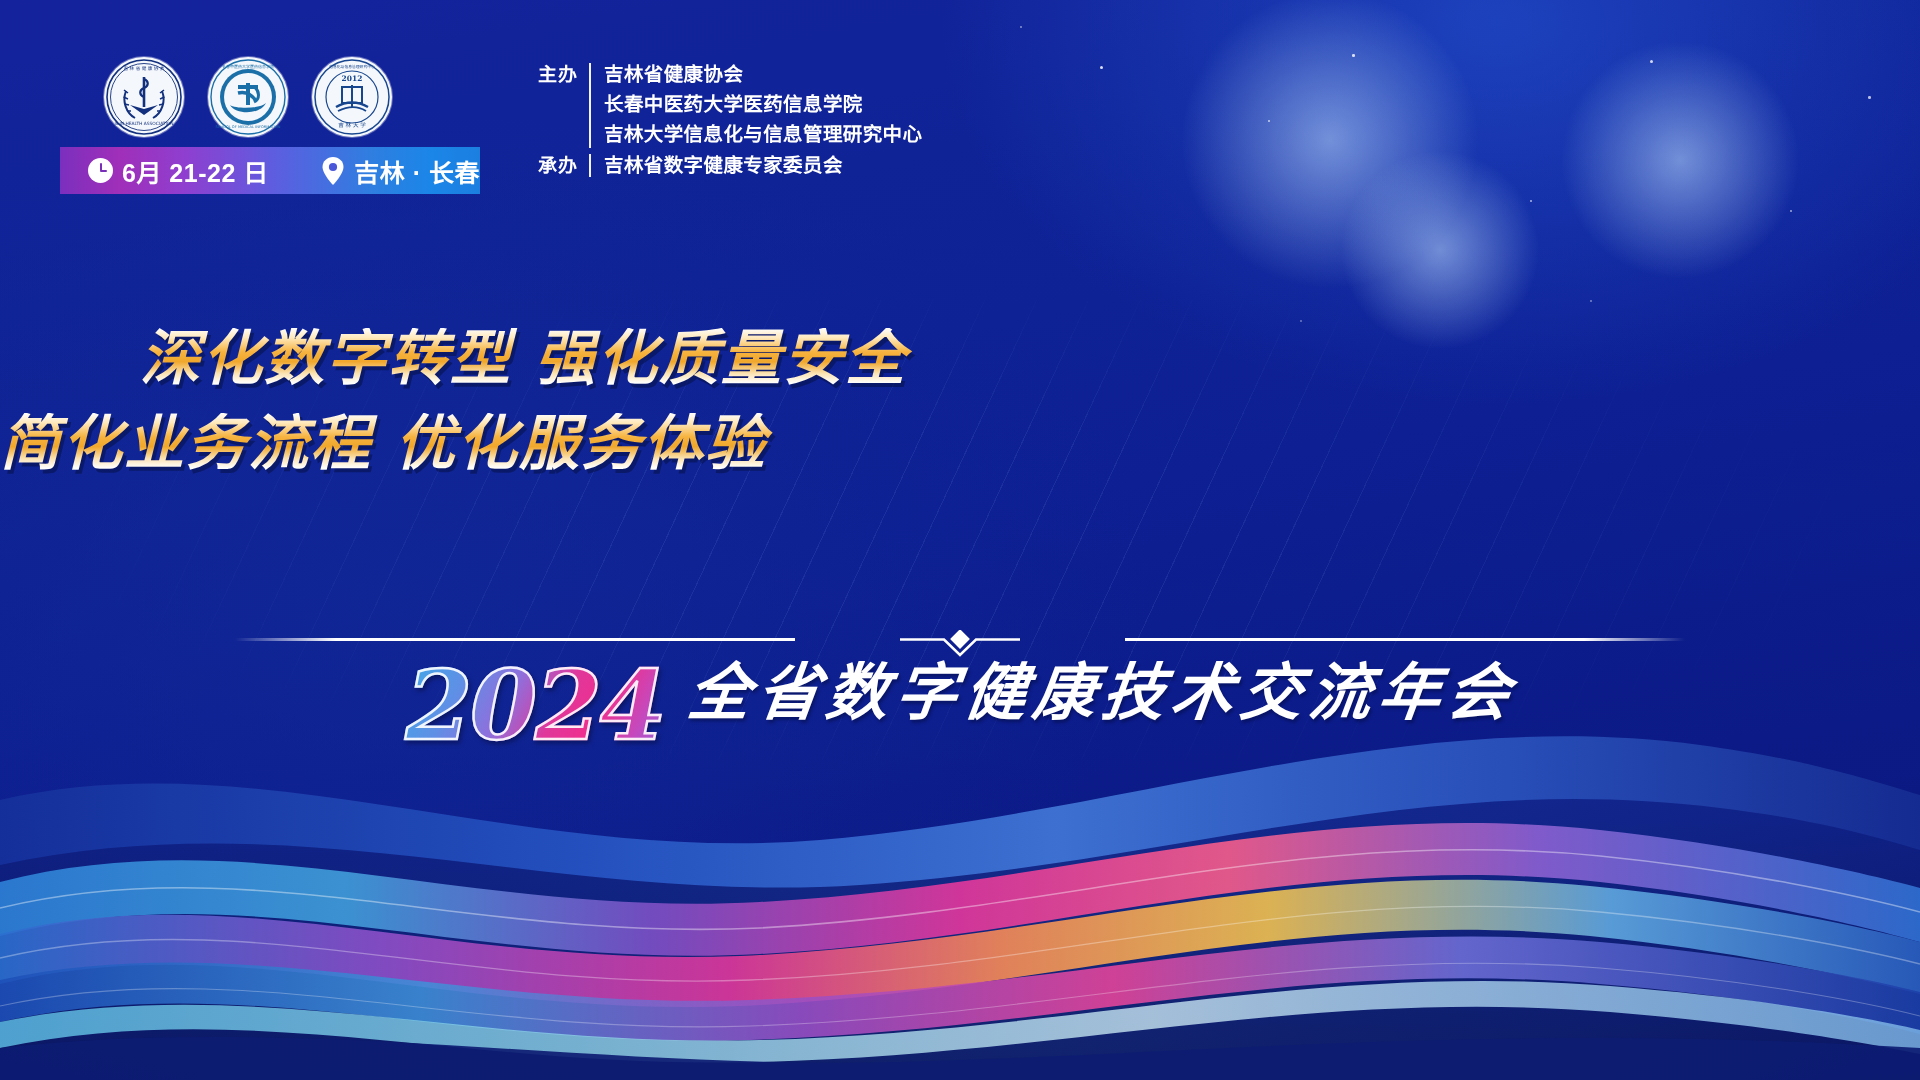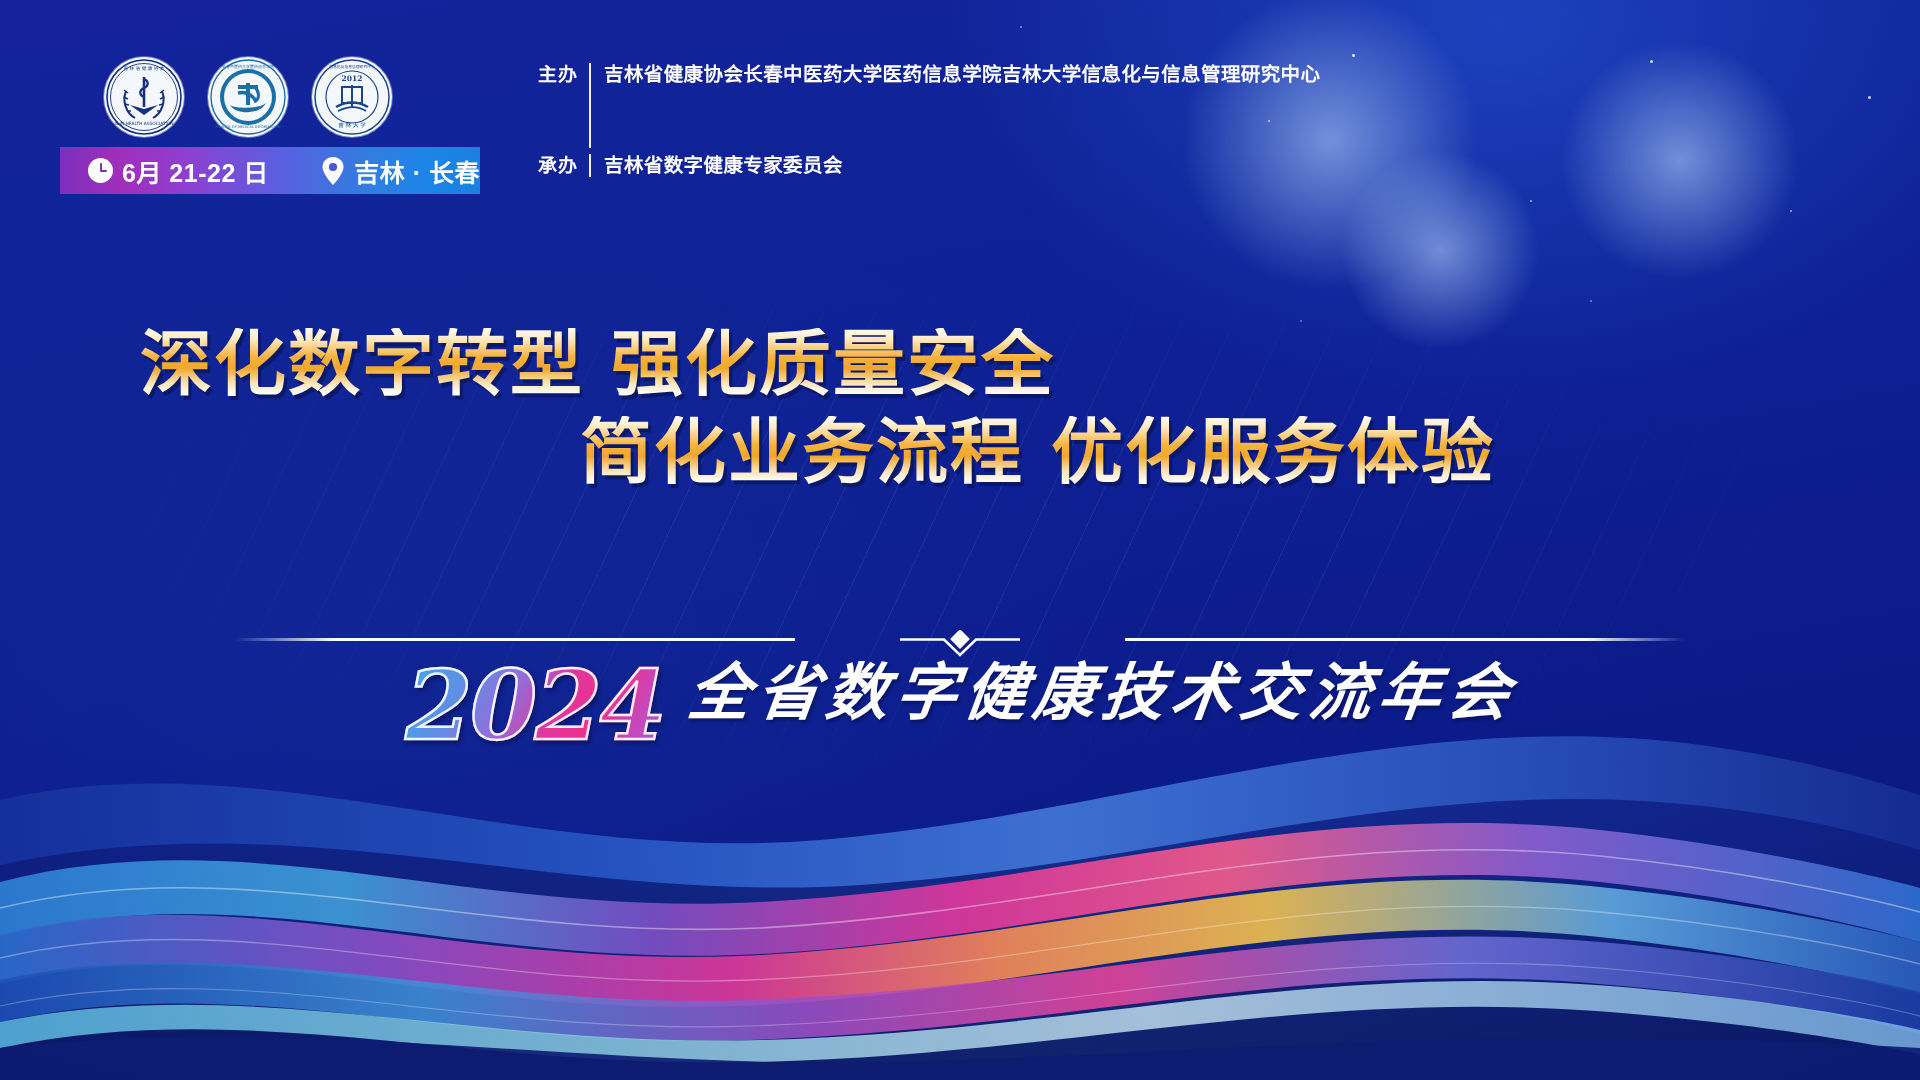--- a/index.html
+++ b/index.html
@@ -49,37 +49,37 @@
   .ico-circ::before{content:"";position:absolute;left:12px;top:12px;width:7px;height:2px;background:#7a2fb8;border-radius:1px;transform-origin:left center;}
   .ico-pin{width:24px;height:30px;flex:none;position:relative;}
 
   .gap{width:46px;}
 
   
   .orgs{position:absolute;left:492px;top:62px;color:#fff;}
   .orow{display:flex;align-items:flex-start;height:25px;margin-bottom:5px;}
   .olabel{width:86px;text-align:right;font-size:19px;font-weight:bold;line-height:25px;letter-spacing:1px;flex:none;}
   .obar{width:2px;background:#ffffff;margin:1px 13px 0 11px;height:23px;flex:none;opacity:.95;}
-  .ovals{display:flex;flex-direction:row;}
+  .ovals{display:flex;flex-direction:column;}
   .oval{font-size:19.5px;font-weight:bold;line-height:25px;letter-spacing:.4px;white-space:nowrap;margin-bottom:5px;}
   .oval:last-child{margin-bottom:0;}
   .orow.multi{height:auto;align-items:flex-start;}
   .orow.multi .olabel{line-height:25px;}
 
   
   .headline{position:absolute;left:0;top:328px;width:1920px;}
   .hl{font-family:"DejaVu Sans","Liberation Sans",sans-serif;
-      font-weight:bold;font-size:72px;letter-spacing:2px;line-height:1;
+      font-weight:bold;font-size:60px;letter-spacing:2px;line-height:1;
       background:linear-gradient(180deg,#fdfdfd 0%,#ffe9bd 16%,#f6b33f 40%,#f0a72c 56%,#fbe3b4 76%,#ffffff 92%);
       -webkit-background-clip:text;background-clip:text;color:transparent;
       -webkit-text-fill-color:transparent;
       filter:drop-shadow(3px 4px 0 rgba(6,16,70,.55));
-      white-space:nowrap;}
+      white-space:nowrap;font-style:italic;}
   .hl1{padding-left:140px;}
-  .hl2{padding-left:580px;margin-top:16px;}
+  .hl2{margin-top:25px;}
 
   
   .divider{position:absolute;top:630px;left:235px;width:1450px;height:30px;}
   .dline{position:absolute;top:8px;height:2.5px;background:linear-gradient(90deg,rgba(255,255,255,0) 0%,#ffffff 18%,#ffffff 100%);}
   .dline.l{left:0;width:560px;}
   .dline.r{right:0;width:560px;background:linear-gradient(270deg,rgba(255,255,255,0) 0%,#ffffff 18%,#ffffff 100%);}
   .dchev{position:absolute;left:50%;top:0;transform:translateX(-50%);}
 
   
   .yearrow{position:absolute;top:662px;left:0;width:1920px;display:flex;justify-content:center;gap:22px;}

